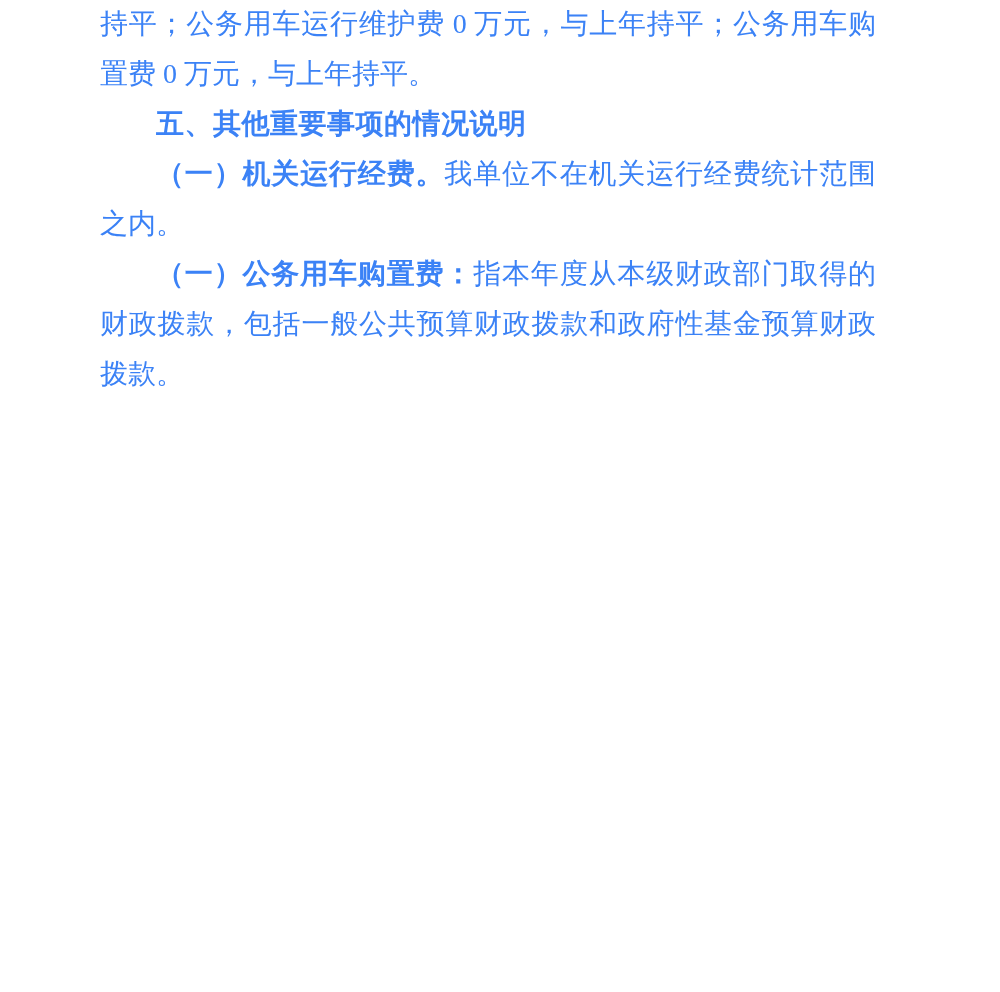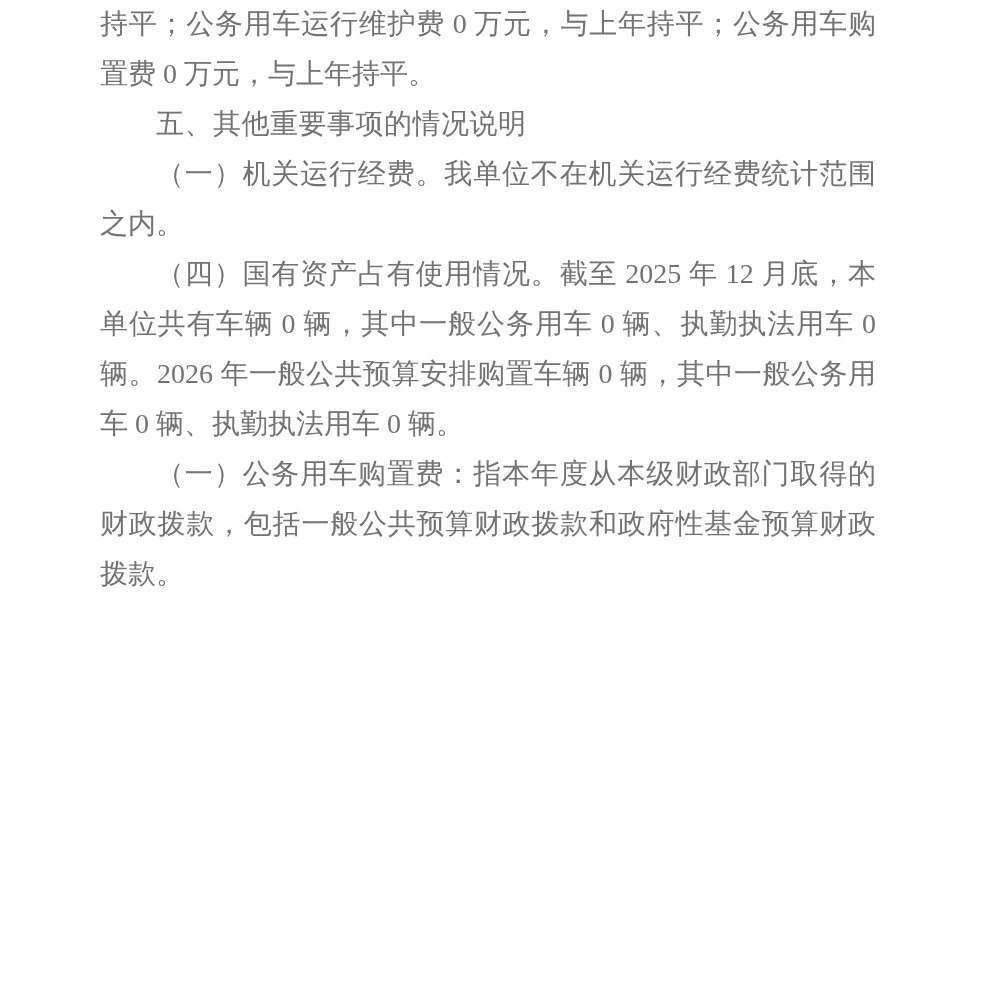--- a/index.html
+++ b/index.html
@@ -6,64 +6,63 @@
     margin: 0;
     padding: 0;
     background: #ffffff;
   }
   .page {
     position: relative;
     width: 1000px;
     height: 864px;
     background: #ffffff;
     overflow: hidden;
-    color: #737373;
+    color: #3b82f6;
     font-family: "Liberation Serif", "DejaVu Serif", serif;
   }
   .content {
     position: absolute;
     left: 100px;
     top: -1px;
     width: 776px;
     font-size: 28px;
     line-height: 50px;
   }
   .para {
     margin: 0;
     text-align: justify;
     text-justify: inter-ideograph;
   }
   .indent {
     text-indent: 2em;
   }
   .lead {
-    font-weight: normal;
+    font-weight: bold;
   }
   .heading {
     margin: 0;
     text-indent: 2em;
-    font-weight: normal;
+    font-weight: bold;
     font-family: "Liberation Sans", "DejaVu Sans", sans-serif;
     letter-spacing: 0.5px;
     text-align: left;
   }
 </style>
 </head>
 <body>
 
 <div class="page">
   <div class="content">
 
     <p class="para"><span class="lead"></span><span>持平；公务用车运行维护费 0 万元，与上年持平；公务用车购置费 0 万元，与上年持平。</span></p>
 
     <p class="para heading">五、其他重要事项的情况说明</p>
 
     <p class="para indent"><span class="lead">（一）机关运行经费。</span><span>我单位不在机关运行经费统计范围之内。</span></p>
 
 
 
-    <p class="para indent"><span class="lead">（四）国有资产占有使用情况。</span><span>截至 2025 年 12 月底，本单位共有车辆 0 辆，其中一般公务用车 0 辆、执勤执法用车 0 辆。2026 年一般公共预算安排购置车辆 0 辆，其中一般公务用车 0 辆、执勤执法用车 0 辆。</span></p>
 
 
     <p class="para indent"><span class="lead">（一）公务用车购置费：</span><span>指本年度从本级财政部门取得的财政拨款，包括一般公共预算财政拨款和政府性基金预算财政拨款。</span></p>
 
   </div>
 </div>
 
 </body></html>

